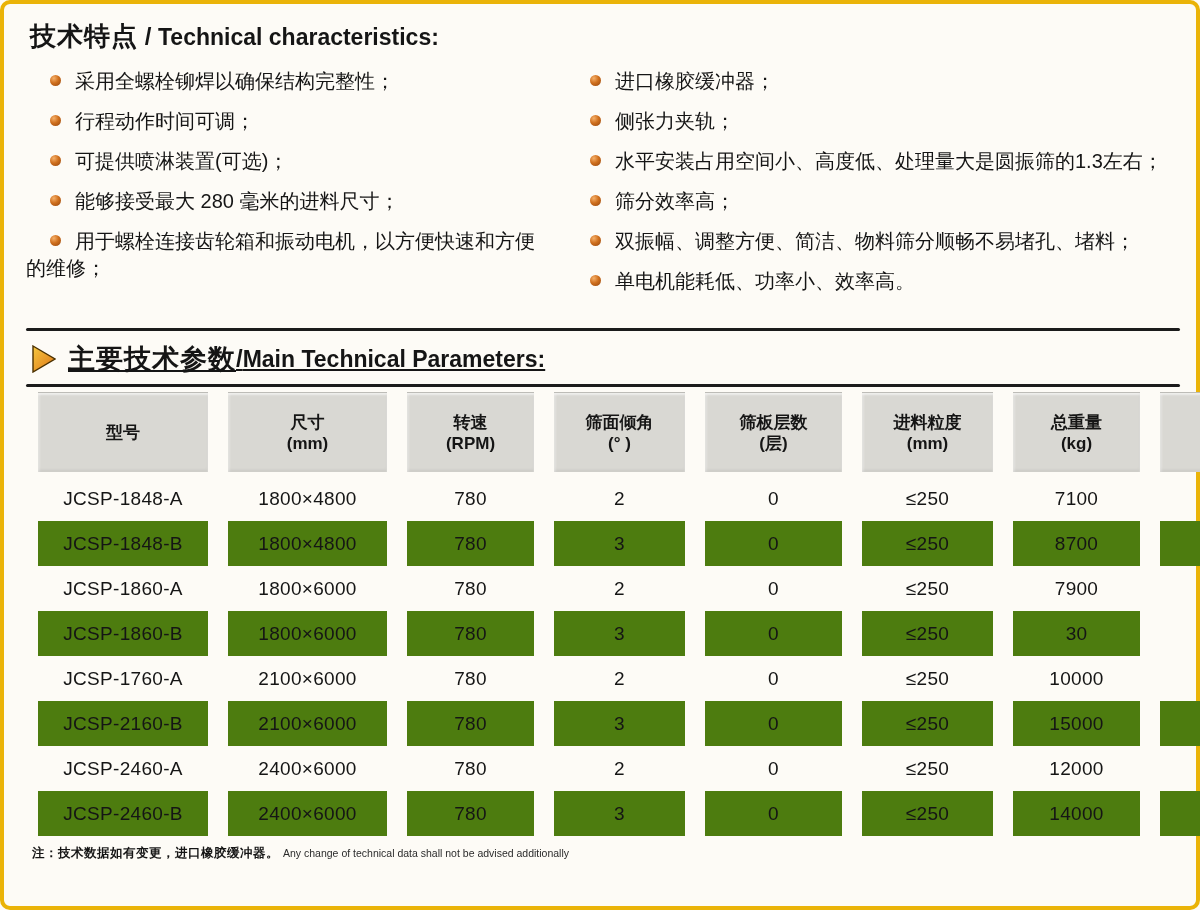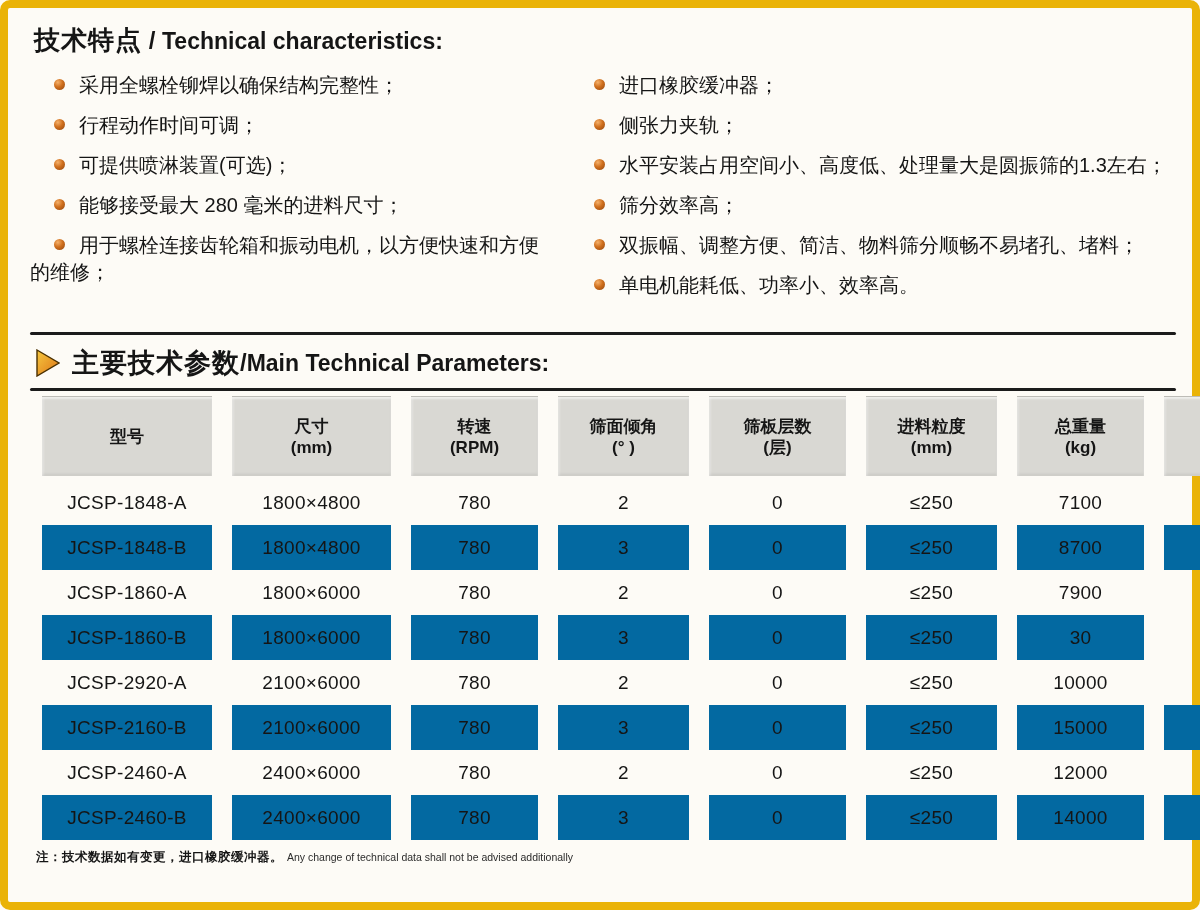--- a/index.html
+++ b/index.html
@@ -6,21 +6,21 @@
   html, body { width: 1200px; height: 910px; }
   body {
     font-family: "Liberation Sans", sans-serif;
     background: #fdfbf6;
     color: #151515;
     overflow: hidden;
     position: relative;
   }
   .page {
     width: 1200px; height: 910px;
-    border: 8px solid #eab308;
+    border: 4px solid #eab308;
     border-radius: 10px;
     padding: 10px 14px 0 20px;
     position: relative;
   }
 
   
   .sec1-title { margin: 2px 0 14px 6px; white-space: nowrap; }
   .sec1-title .zh { font-size: 26px; font-weight: 700; letter-spacing: 1px; }
   .sec1-title .sep { font-size: 24px; font-weight: 700; }
   .sec1-title .en { font-size: 23px; font-weight: 700; }
@@ -45,20 +45,21 @@
   }
 
   
   .rule { height: 3px; background: #1b1b1b; border-radius: 2px; }
   .rule-top { margin: 20px 2px 8px 2px; }
   .rule-bottom { margin: 7px 2px 0 2px; }
   .sec2-title {
     display: flex; align-items: center;
     margin-left: 8px; margin-top: 10px;
     white-space: nowrap;
+    text-decoration: underline;
   }
   .tri-icon { width: 24px; height: 28px; margin-right: 12px; flex: 0 0 auto; }
   .sec2-title .zh { font-size: 27px; font-weight: 700; letter-spacing: 1px; }
   .sec2-title .sep { font-size: 24px; font-weight: 700; }
   .sec2-title .en { font-size: 23px; font-weight: 700; }
 
   
   .ptable { margin: 5px 0 0 14px; width: 1152px; }
   .t-row {
     display: grid;
@@ -75,21 +76,21 @@
     box-shadow: inset 0 2px 2px rgba(255,255,255,.55), inset 0 -2px 3px rgba(0,0,0,.07), inset 2px 0 2px rgba(255,255,255,.3);
     border-top: 1px solid #bdbcb7;
   }
   .t-body { margin-top: 4px; }
   .t-body .t-row { height: 45px; }
   .t-body .t-cell {
     display: flex; align-items: center; justify-content: center;
     font-size: 19px;
     letter-spacing: .3px;
   }
-  .t-row.shaded .t-cell { background: #0369a1; }
+  .t-row.shaded .t-cell { background: #4d7c0f; }
 
   
   .footnote { margin: 7px 0 0 8px; white-space: nowrap; }
   .footnote .zh { font-size: 12.5px; font-weight: 700; letter-spacing: .5px; }
   .footnote .en { font-size: 10.5px; font-weight: 400; color: #2b2b2b; margin-left: 4px; }
 </style>
 </head>
 <body>
 
 <div class="page">
@@ -203,21 +204,21 @@
         <div class="t-row shaded">
           <div class="t-cell">JCSP-1860-B</div>
           <div class="t-cell">1800×6000</div>
           <div class="t-cell">780</div>
           <div class="t-cell">3</div>
           <div class="t-cell">0</div>
           <div class="t-cell">≤250</div>
           <div class="t-cell">30</div>
         </div>
         <div class="t-row">
-          <div class="t-cell">JCSP-2920-A</div>
+          <div class="t-cell">JCSP-1760-A</div>
           <div class="t-cell">2100×6000</div>
           <div class="t-cell">780</div>
           <div class="t-cell">2</div>
           <div class="t-cell">0</div>
           <div class="t-cell">≤250</div>
           <div class="t-cell">10000</div>
           <div class="t-cell">37</div>
         </div>
         <div class="t-row shaded">
           <div class="t-cell">JCSP-2160-B</div>

